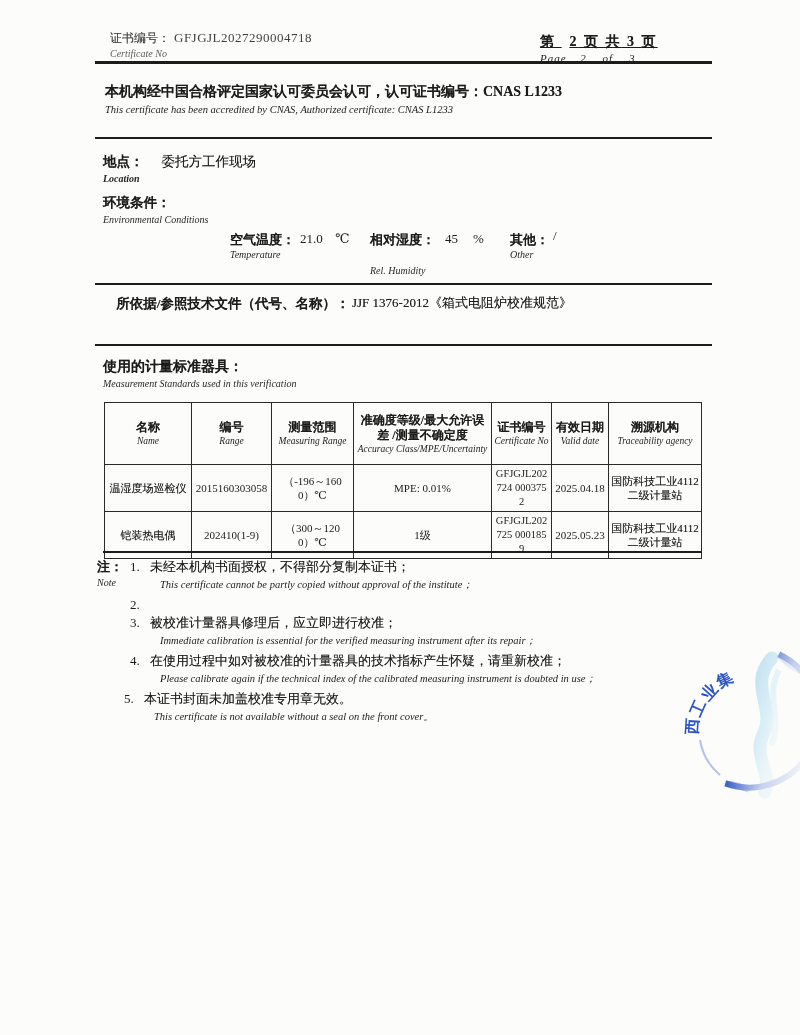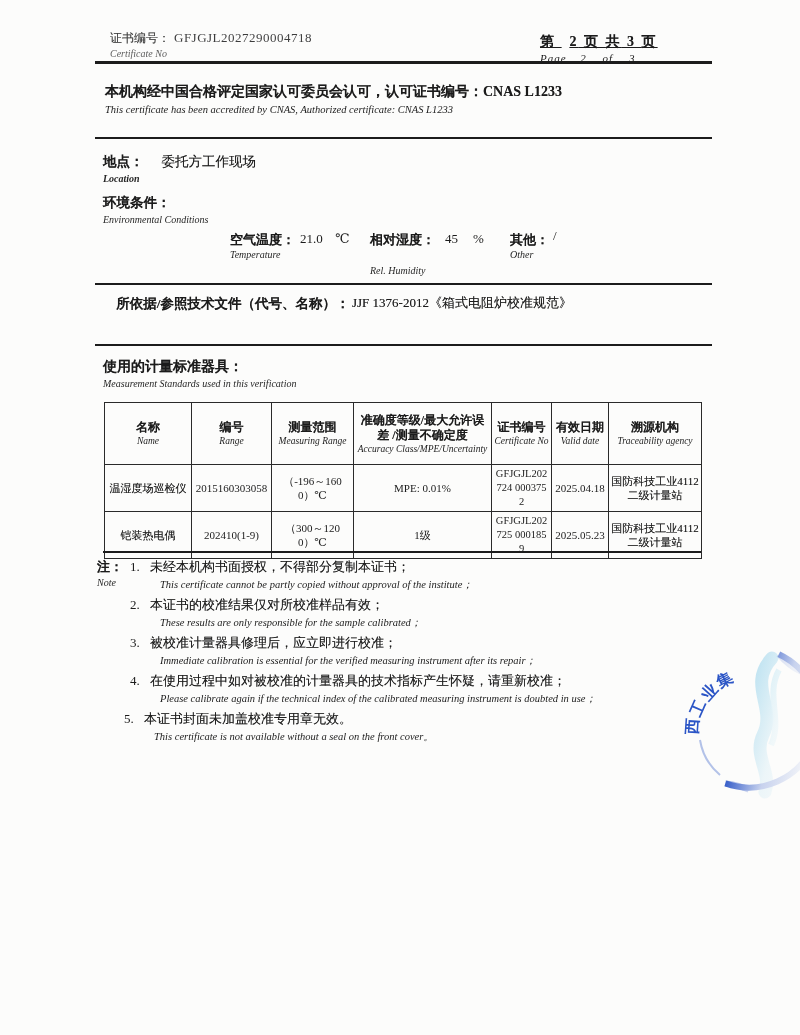--- a/index.html
+++ b/index.html
@@ -199,24 +199,20 @@
     <div style="margin-left:33px;">
       <div class="note-item">
         <span class="note-num">1.</span>
         <div>
           <div class="zh note-zh">未经本机构书面授权，不得部分复制本证书；</div>
           <div class="note-en">This certificate cannot be partly copied without approval of the institute；</div>
         </div>
       </div>
       <div class="note-item">
         <span class="note-num">2.</span>
-        <div>
-          <div class="zh note-zh">本证书的校准结果仅对所校准样品有效；</div>
-          <div class="note-en">These results are only responsible for the sample calibrated；</div>
-        </div>
       </div>
       <div class="note-item">
         <span class="note-num">3.</span>
         <div>
           <div class="zh note-zh">被校准计量器具修理后，应立即进行校准；</div>
           <div class="note-en">Immediate calibration is essential for the verified measuring instrument after its repair；</div>
         </div>
       </div>
       <div class="note-item">
         <span class="note-num">4.</span>

